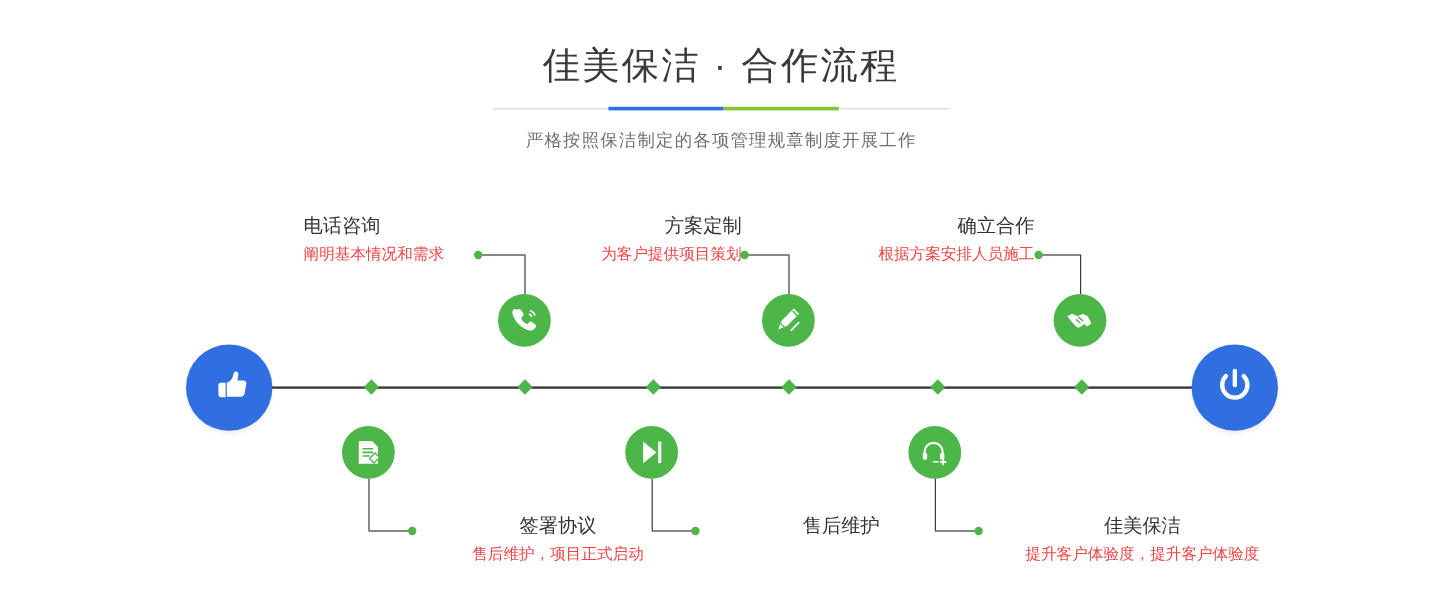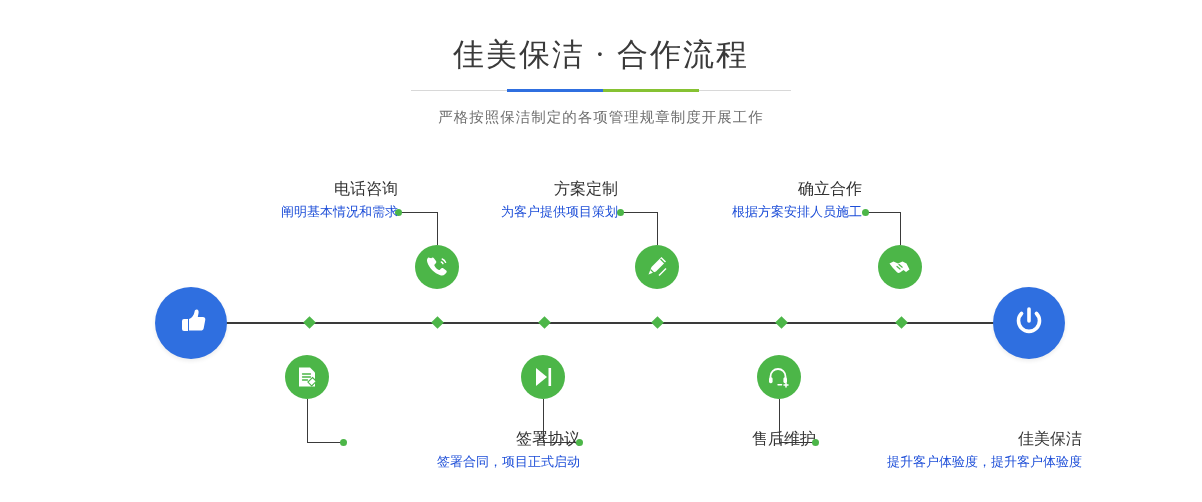--- a/index.html
+++ b/index.html
@@ -11,21 +11,20 @@
     height: 502px;
     background: #ffffff;
     font-family: "Liberation Sans", sans-serif;
     color: #333333;
     overflow: hidden;
   }
   .page {
     position: relative;
     width: 1202px;
     height: 502px;
-    font-family: Liberation Serif, serif;
   }
 
   
   .header {
     position: absolute;
     top: 34px;
     left: 0;
     width: 1202px;
     text-align: center;
   }
@@ -149,26 +148,26 @@
     position: absolute;
     white-space: nowrap;
   }
   .label .lab-title {
     font-size: 16px;
     color: #333333;
     line-height: 22px;
   }
   .label .lab-desc {
     font-size: 13px;
-    color: #1d4ed8;
+    color: #ef4444;
     line-height: 20px;
     margin-top: 2px;
   }
   .label.top { text-align: left; }
-  .label.bottom { text-align: right; }
+  .label.bottom { text-align: center; }
 </style>
 </head>
 <body>
 
 <div class="page">
 
   <div class="header">
     <h1 class="title">佳美保洁 · 合作流程</h1>
     <div class="rule-wrap">
       <div class="rule-base"></div>
@@ -212,40 +211,40 @@
         <svg width="26" height="26" viewBox="0 0 26 26">
           <path d="M7.2 4.2 c1 -1 2.2 -0.8 2.9 0.2 l1.9 2.7 c0.6 0.9 0.4 1.7 -0.4 2.4 l-1 0.9 c-0.3 0.3 -0.4 0.6 -0.2 1 c0.9 2 2.5 3.6 4.5 4.5 c0.4 0.2 0.7 0.1 1 -0.2 l0.9 -1 c0.7 -0.8 1.5 -1 2.4 -0.4 l2.7 1.9 c1 0.7 1.2 1.9 0.2 2.9 l-1.2 1.2 c-1.2 1.2 -2.9 1.5 -4.6 0.9 c-3 -1 -5.8 -2.8 -8 -5 c-2.2 -2.2 -4 -5 -5 -8 c-0.6 -1.7 -0.3 -3.4 0.9 -4.6 z" fill="#ffffff"></path>
           <path d="M18.2 5.0 a6 6 0 0 1 3.4 3.4" stroke="#ffffff" stroke-width="1.4" fill="none" stroke-linecap="round"></path>
           <path d="M17.3 8.0 a3 3 0 0 1 1.7 1.7" stroke="#ffffff" stroke-width="1.4" fill="none" stroke-linecap="round"></path>
         </svg>
       </span>
     </div>
     <div class="conn v" style="left:437px; top:52px; height:33px; background:#3a3a3a;"></div>
     <div class="conn h" style="left:398px; top:52px; width:39px;"></div>
     <div class="dot" style="left:395px; top:49px;"></div>
-    <div class="label top" style="left:253px; top:18px; width:145px; text-align:right;">
+    <div class="label top" style="left:253px; top:18px; width:145px; ">
       <div class="lab-title">电话咨询</div>
       <div class="lab-desc">阐明基本情况和需求</div>
     </div>
 
     <div class="node" style="left:285px; top:195px;">
       <span>
         <svg width="26" height="26" viewBox="0 0 26 26">
           <path d="M5 3.5 h11 l5 5 v14 H5 z" fill="#ffffff"></path>
           <path d="M8.5 10 h8 M8.5 13 h8 M8.5 16 h5" stroke="#4cb648" stroke-width="1.3" stroke-linecap="round"></path>
           <path d="M18.5 13.5 l3.8 3.8 l-4.6 4.6 l-3.8 -3.8 z" fill="#ffffff" stroke="#4cb648" stroke-width="1.1"></path>
         </svg>
       </span>
     </div>
     <div class="conn v" style="left:307px; top:239px; height:43px;"></div>
     <div class="conn h" style="left:307px; top:282px; width:36px;"></div>
     <div class="dot" style="left:340px; top:279px;"></div>
     <div class="label bottom" style="left:350px; top:268px; width:230px;">
       <div class="lab-title">签署协议</div>
-      <div class="lab-desc">签署合同，项目正式启动</div>
+      <div class="lab-desc">售后维护，项目正式启动</div>
     </div>
 
     <div class="node" style="left:635px; top:85px;">
       <span>
         <svg width="26" height="26" viewBox="0 0 26 26">
           <path d="M4.5 20.5 l3 -7.5 l10 -10 l4.5 4.5 l-10 10 z" fill="#ffffff"></path>
           <path d="M16.5 5 l4.5 4.5" stroke="#4cb648" stroke-width="1.2"></path>
           <path d="M6.5 15.5 l4 4" stroke="#4cb648" stroke-width="1.1"></path>
           <path d="M14.5 21 l7 -7 l1 1 l-7 7 z" fill="#ffffff"></path>
         </svg>

